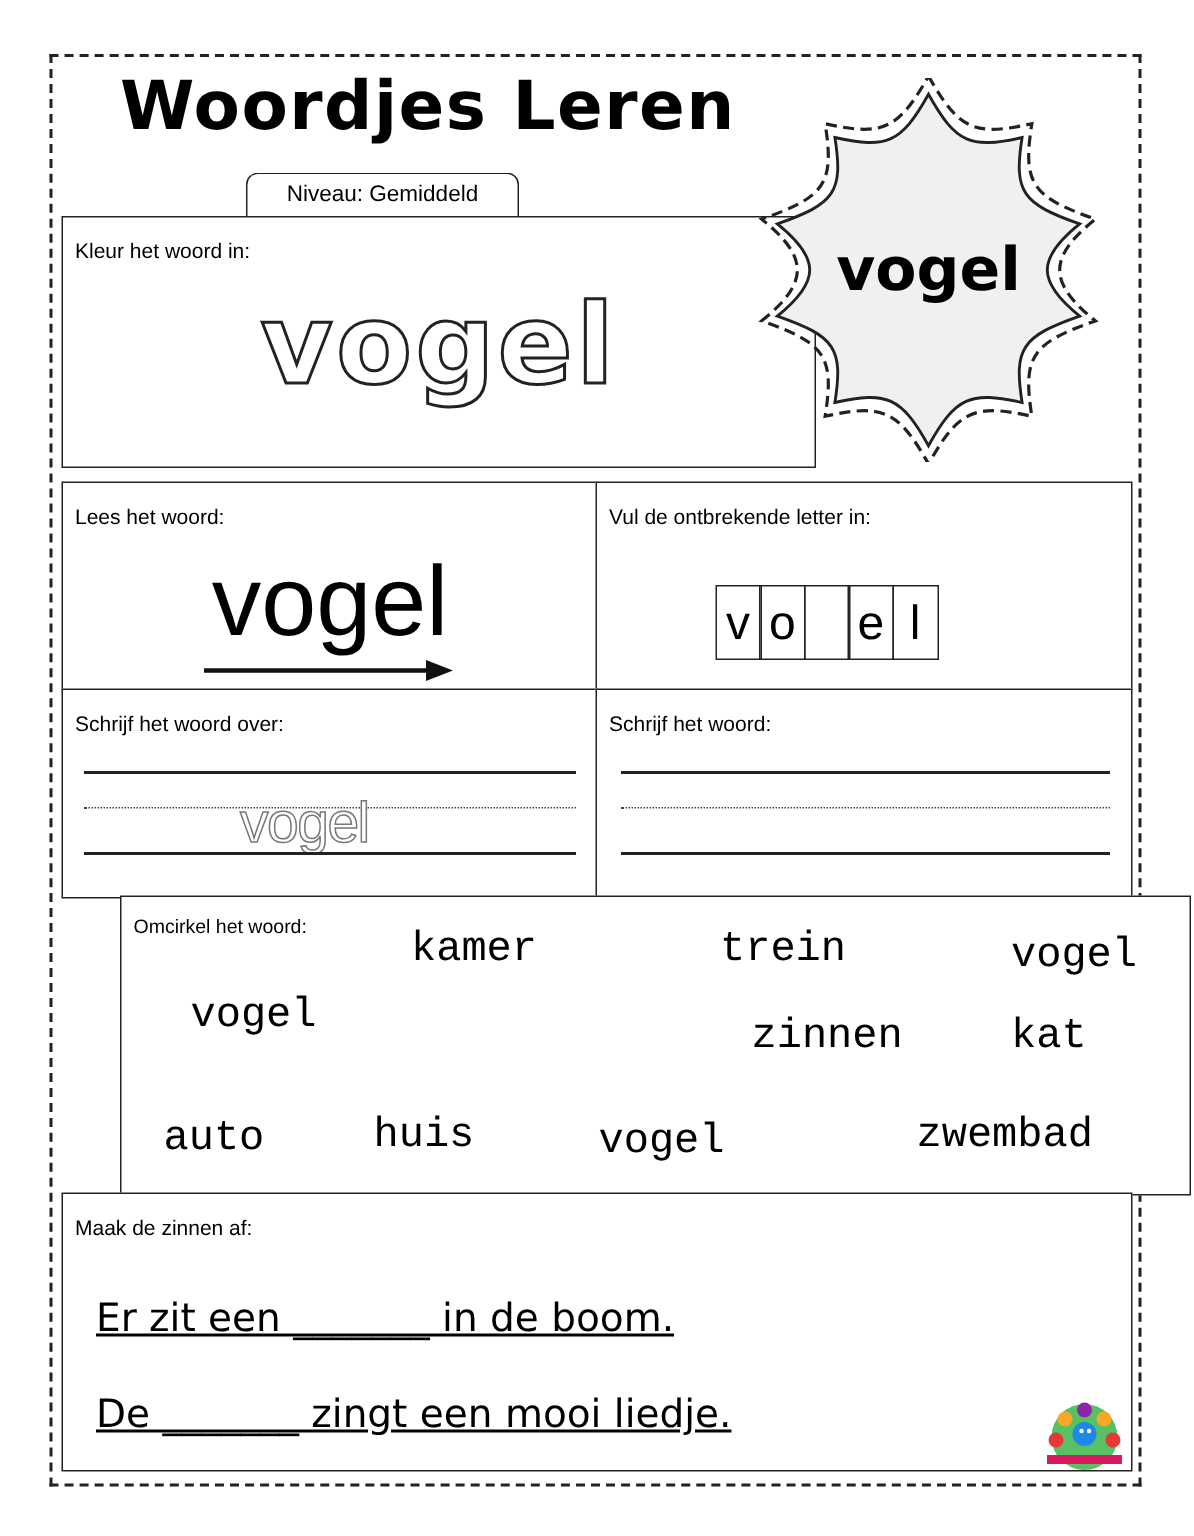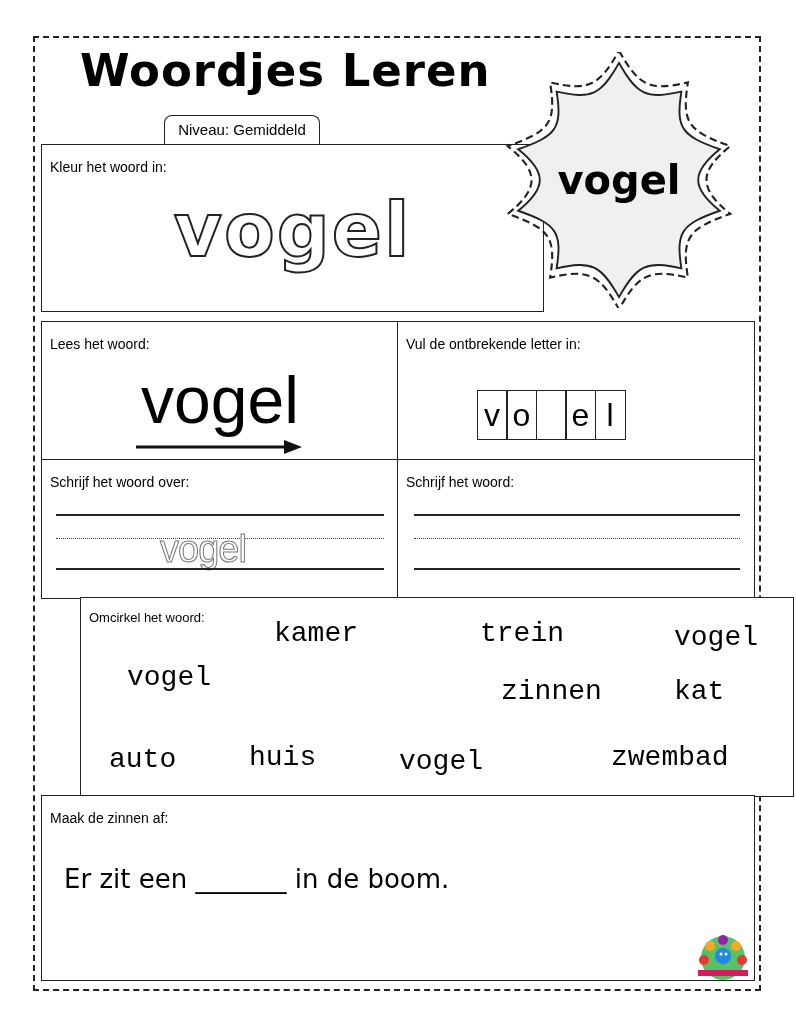--- a/index.html
+++ b/index.html
@@ -1,33 +1,33 @@
 <!DOCTYPE html>
 <html><head>
 <meta charset="utf-8">
 <style>
   html,body{margin:0;padding:0;background:#fff;}
   body{width:796px;height:1024px;position:relative;overflow:hidden;font-family:"Liberation Sans",sans-serif;color:#000;}
   .outer{position:absolute;left:33px;top:36px;width:728px;height:955px;border:2px dashed #222;box-sizing:border-box;}
   .title{position:absolute;left:80px;top:44px;font-family:"DejaVu Sans",sans-serif;font-weight:bold;font-size:45px;letter-spacing:1px;}
-  .tab{position:absolute;left:164px;top:115px;width:156px;height:30px;border:1.5px solid #222;border-bottom:none;border-radius:8px 8px 0 0;box-sizing:border-box;text-align:center;font-size:15px;line-height:28px;background:#fff;}
+  .tab{position:absolute;left:164px;top:115px;width:182px;height:30px;border:1.5px solid #222;border-bottom:none;border-radius:8px 8px 0 0;box-sizing:border-box;text-align:center;font-size:15px;line-height:28px;background:#fff;}
   .box{position:absolute;border:1.5px solid #222;box-sizing:border-box;background:#fff;}
   .label{position:absolute;left:8px;top:14px;font-size:14px;}
   .outline-word{position:absolute;left:0;right:0;top:42px;text-align:center;font-family:"DejaVu Sans",sans-serif;font-weight:bold;font-size:74px;color:#fff;-webkit-text-stroke:2px #222;letter-spacing:2px;}
   .star{position:absolute;left:488px;top:52px;width:262px;height:256px;}
   .star-word{position:absolute;left:488px;top:52px;width:262px;height:256px;display:flex;align-items:center;justify-content:center;font-family:"DejaVu Sans",sans-serif;font-weight:bold;font-size:40px;}
   .read-word{position:absolute;left:0;right:0;top:40px;text-align:center;font-size:66px;}
   .arrow{position:absolute;left:94px;top:118px;width:166px;height:14px;}
   .letters{position:absolute;left:80px;top:68px;display:flex;}
   .letter{width:29px;height:48px;border:1.5px solid #222;margin-left:-1.5px;font-size:32px;text-align:center;line-height:48px;}
   .line-solid{position:absolute;height:2px;background:#222;}
   .line-dot{position:absolute;border-top:1.5px dotted #444;}
   .trace{position:absolute;left:118px;top:68px;font-size:38px;color:#fff;-webkit-text-stroke:1px #777;letter-spacing:-1px;}
   .w{position:absolute;font-family:Liberation Mono, monospace;font-size:28px;}
-  .sentence{position:absolute;left:22px;font-family:"DejaVu Sans",sans-serif;font-size:26px;}
+  .sentence{position:absolute;left:22px;font-family:"DejaVu Sans",sans-serif;font-size:26px;text-decoration:underline;}
   .logo{position:absolute;left:690px;top:930px;width:66px;height:50px;}
 </style>
 </head>
 <body>
 
 <div class="outer"></div>
 
 <div class="title">Woordjes Leren</div>
 <div class="tab">Niveau: Gemiddeld</div>
 
@@ -84,20 +84,21 @@
   <span class="w" style="left:593px;top:78px;">kat</span>
   <span class="w" style="left:28px;top:146px;">auto</span>
   <span class="w" style="left:168px;top:144px;">huis</span>
   <span class="w" style="left:318px;top:148px;">vogel</span>
   <span class="w" style="left:530px;top:144px;">zwembad</span>
 </div>
 
 <div class="box" style="left:41px;top:795px;width:714px;height:186px;">
   <div class="label">Maak de zinnen af:</div>
   <div class="sentence" style="top:68px;">Er zit een _______ in de boom.</div>
+  <div class="sentence" style="top:132px;">De _______ zingt een mooi liedje.</div>
 </div>
 
 <svg class="logo" viewBox="0 0 66 50">
   <g>
     <circle cx="33" cy="28" r="22" fill="#3bb54a" opacity="0.85"></circle>
     <circle cx="14" cy="30" r="5" fill="#e53935"></circle>
       <circle cx="52" cy="30" r="5" fill="#e53935"></circle>
     <circle cx="20" cy="16" r="5" fill="#f9a825"></circle>
       <circle cx="46" cy="16" r="5" fill="#f9a825"></circle>
     <circle cx="33" cy="10" r="5" fill="#8e24aa"></circle>

